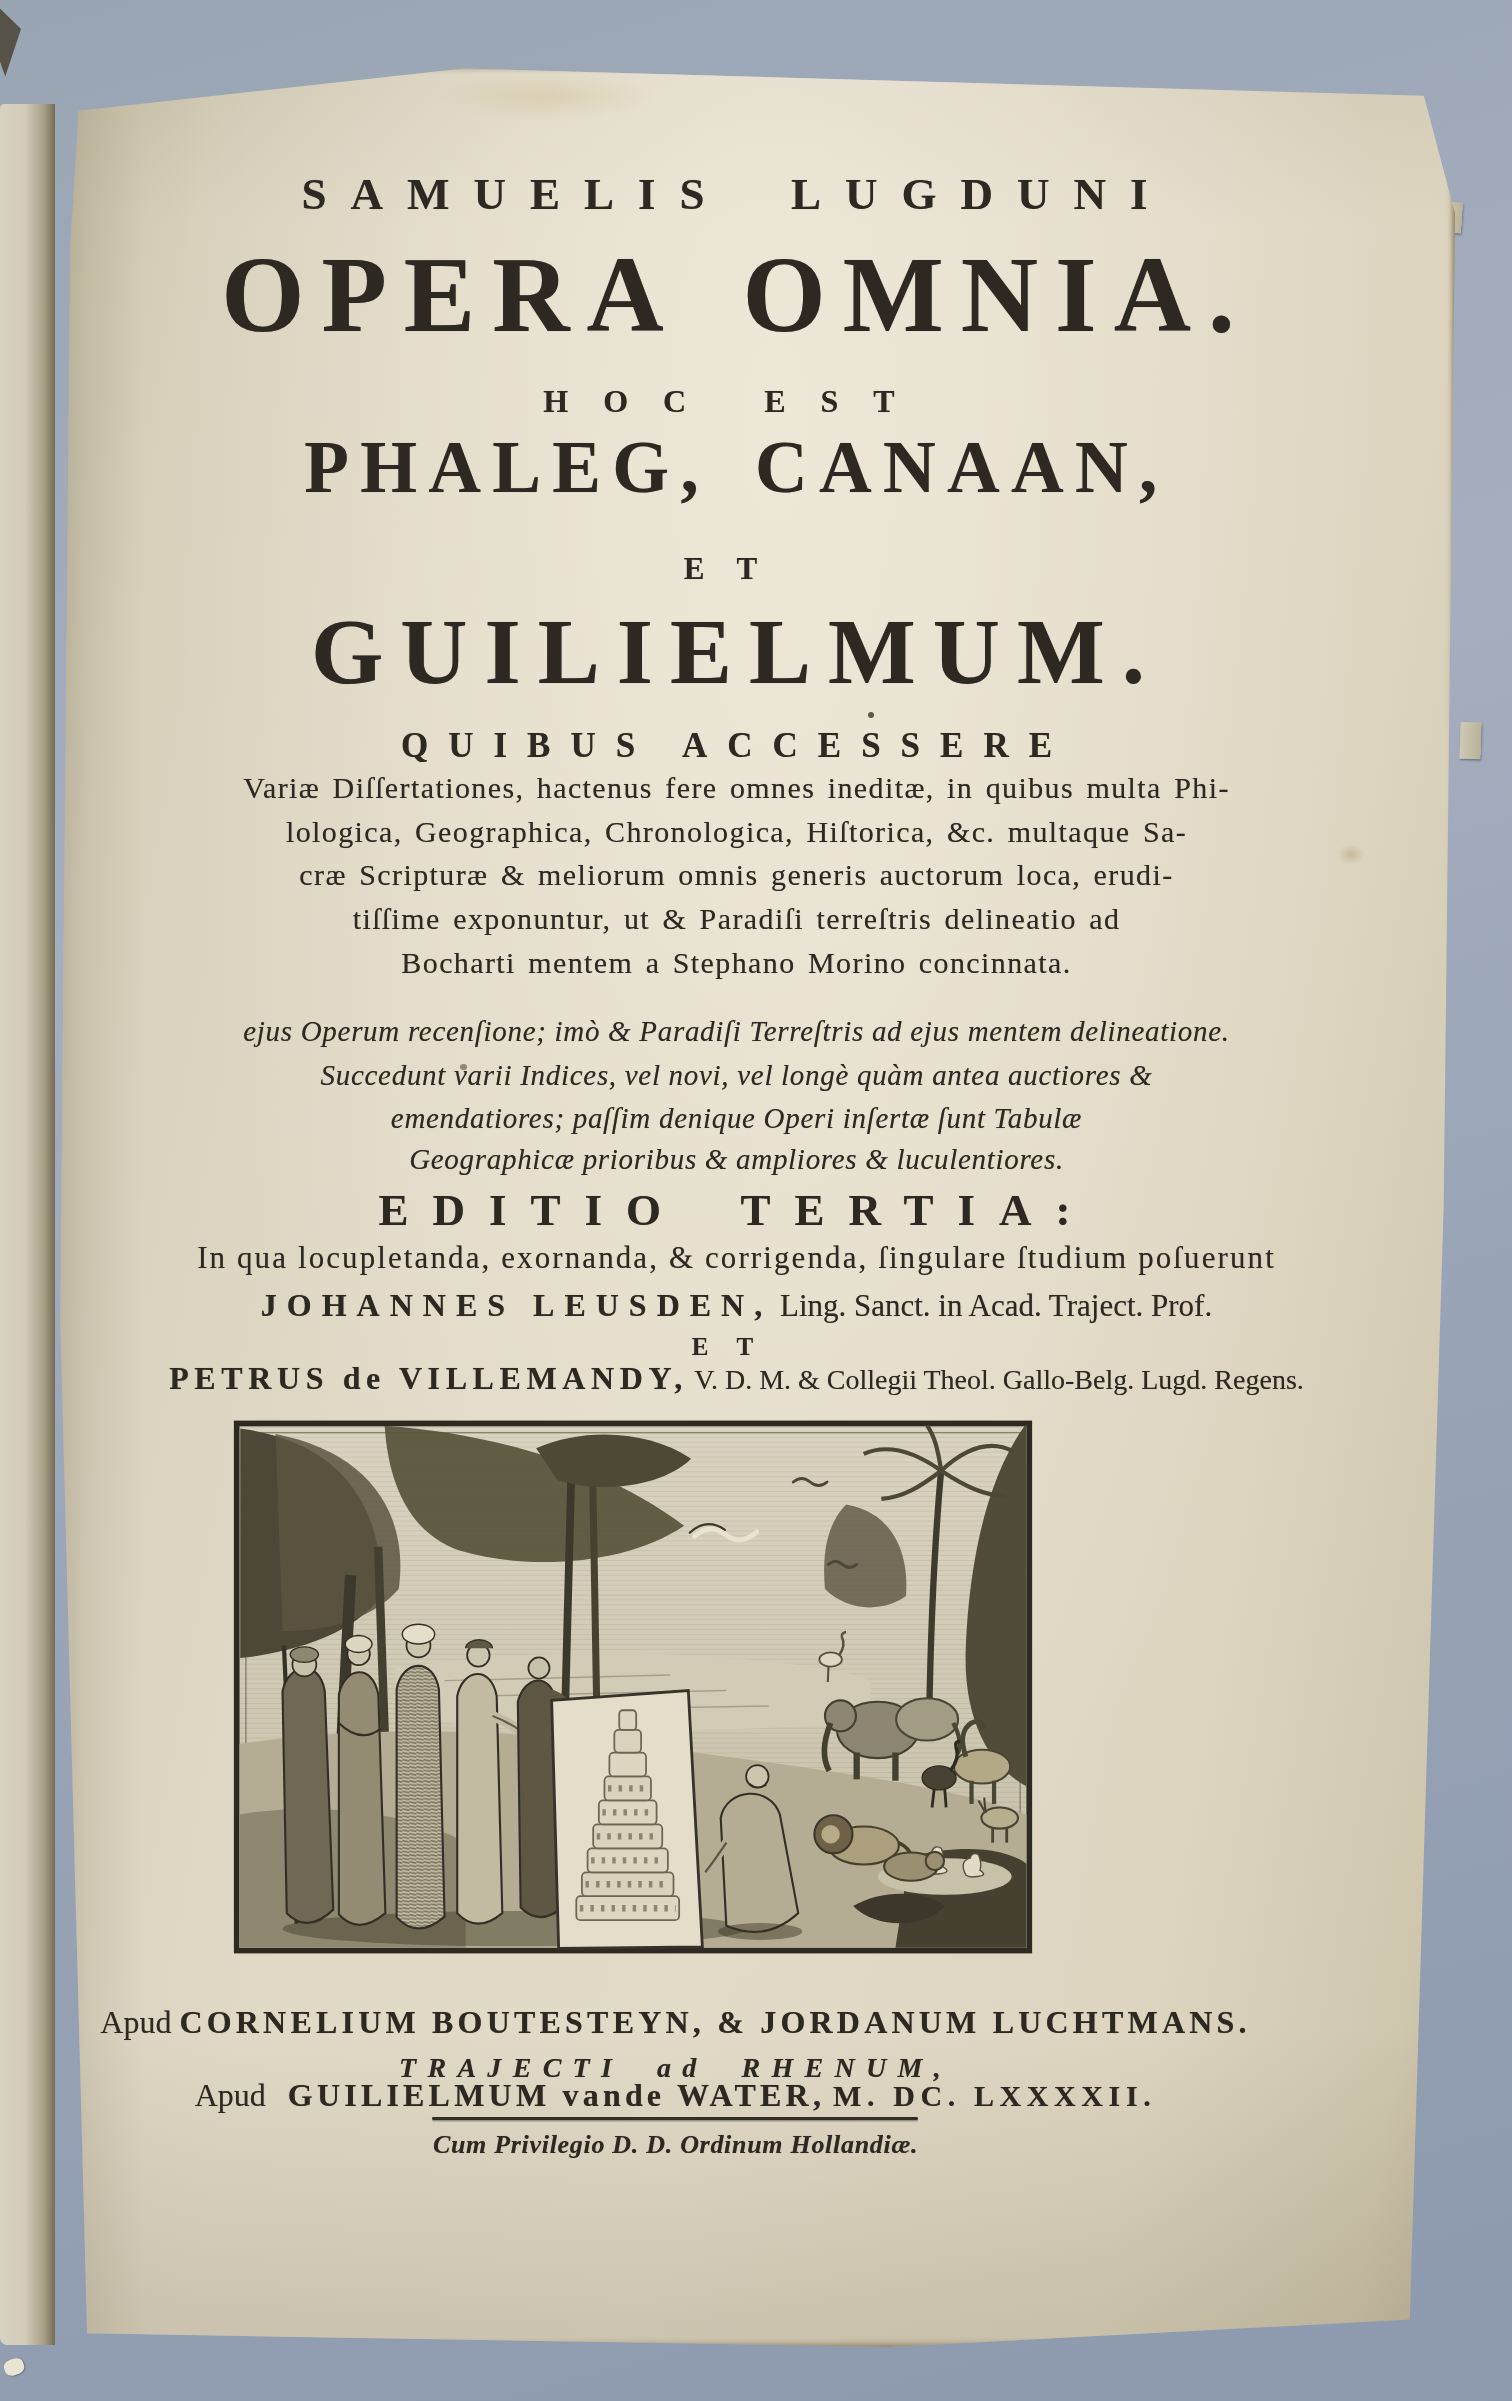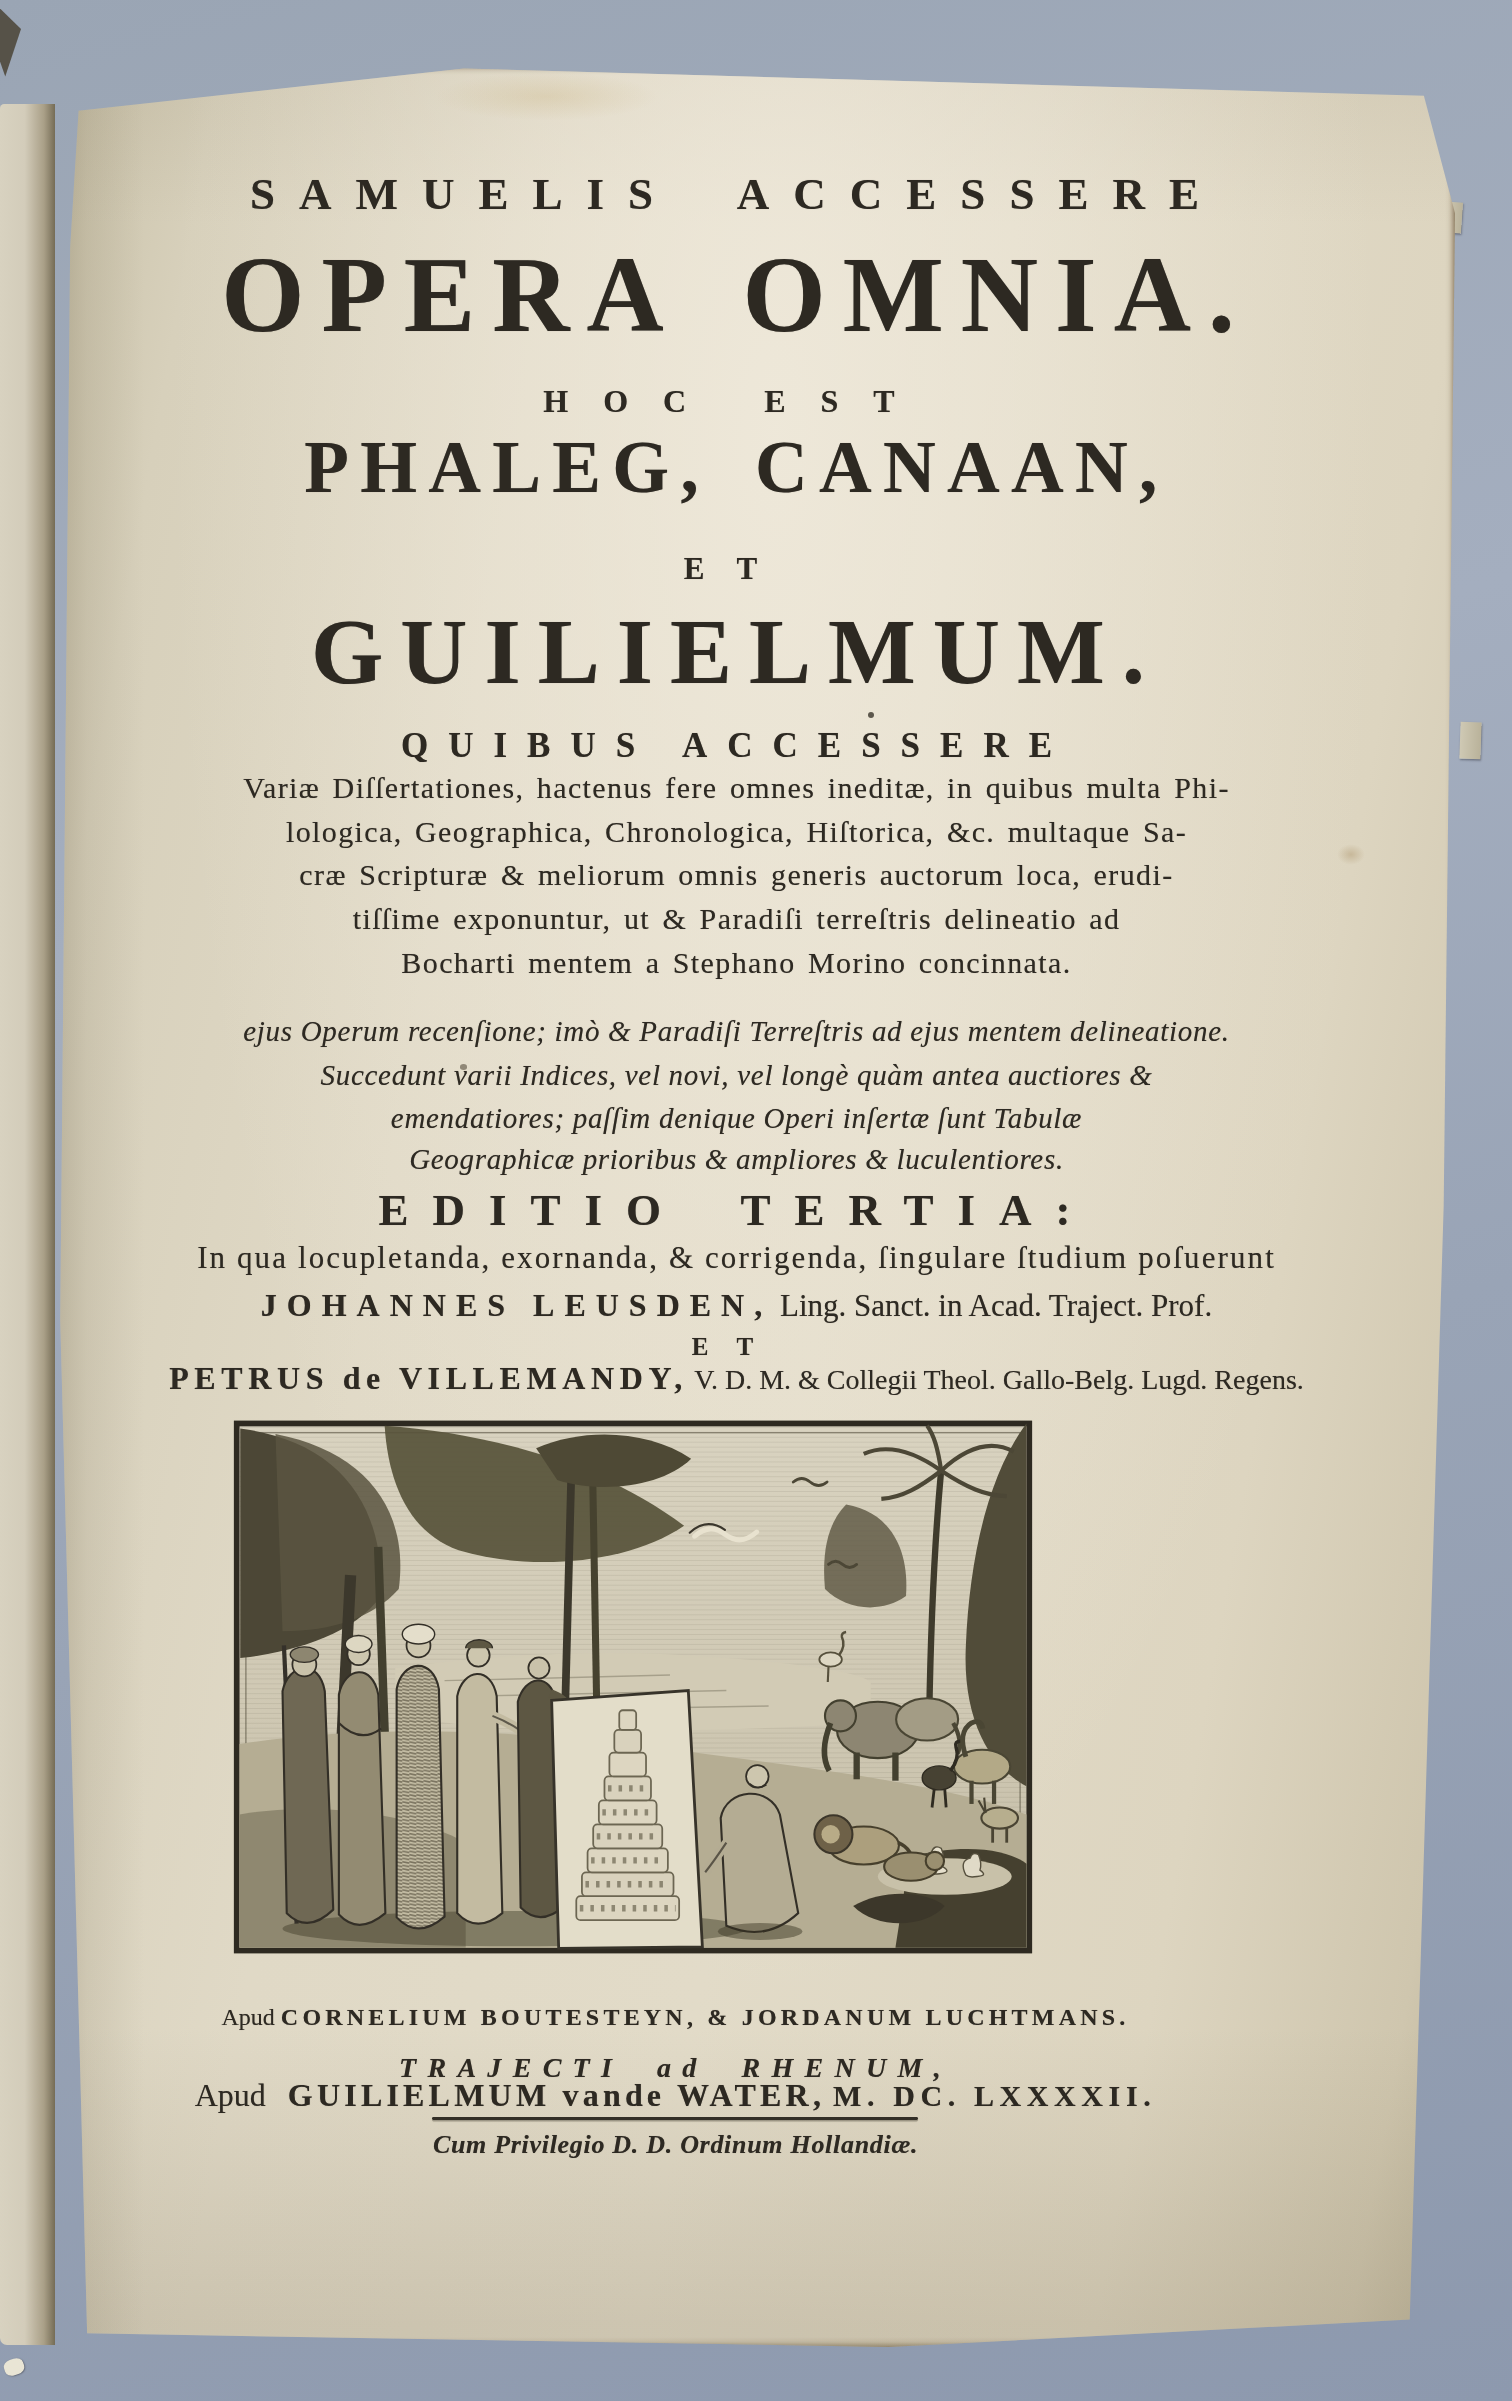--- a/index.html
+++ b/index.html
@@ -60,21 +60,21 @@
   .p0{top:906px;} .p1{top:950px;} .p2{top:994px;} .p3{top:1037px;} .p4{top:1078px;}
   .editio       {top:1119px;font-size:45px;letter-spacing:24px;word-spacing:21px;font-weight:700;}
   .editio-sub   {top:1175px;font-size:31px;letter-spacing:2.1px;}
   .editor-line1 {top:1222px;font-size:31px;}
   .editor-line1 .caps{font-size:32px;letter-spacing:10px;font-weight:600;}
   .et2          {top:1268px;font-size:25px;letter-spacing:28px;font-weight:600;}
   .editor-line2 {top:1295px;font-size:28px;}
   .editor-line2 .caps{font-size:32px;letter-spacing:5.6px;font-weight:600;}
   
   .place1 {top:1912px;font-style:italic;font-size:30px;letter-spacing:11.3px;word-spacing:18.3px;font-weight:600;}
-  .pub1   {top:1939px;font-size:24px;}
+  .pub1   {top:1939px;font-size:32px;}
   .pub1 .caps{letter-spacing:4.2px;font-weight:600;}
   .place2 {top:1987px;font-style:italic;font-size:28px;letter-spacing:11.3px;word-spacing:15.5px;font-weight:600;}
   .pub2   {top:2012px;font-size:32px;}
   .pub2 .caps{letter-spacing:4.2px;font-weight:600;margin-left:14px;}
   .pub2 .date{letter-spacing:5.6px;font-weight:600;font-size:30px;}
   .imp-rule{position:absolute;top:2052px;left:393px;width:486px;height:2.8px;background:#332f27;border-radius:1.4px;
     box-shadow:0 1.4px 0.7px rgba(60,54,42,.4);}
   .privilege{top:2065px;font-style:italic;font-size:26px;letter-spacing:0.7px;font-weight:600;}
   
   .engraving{position:absolute;left:194px;top:1355px;width:800px;height:534px;
@@ -90,21 +90,21 @@
 <div class="abs flyleaf"></div>
 
 <div class="abs sheet">
   <div class="abs gutter-shade"></div>
   <div class="abs stain stain1"></div>
   <div class="abs stain stain2"></div>
   <div class="abs stain stain3"></div>
   <div class="abs stain stain4"></div>
 
   <div class="abs text-col">
-    <div class="line author">SAMUELIS ACCESSERE</div>
+    <div class="line author">SAMUELIS LUGDUNI</div>
     <div class="line main-title">OPERA OMNIA.</div>
     <div class="line hoc-est">HOC EST</div>
     <div class="line part-title1">PHALEG, CANAAN,</div>
     <div class="line et1">ET</div>
     <div class="line part-title2">GUILIELMUM.</div>
     <div class="line quibus">QUIBUS ACCESSERE</div>
 
     <div class="line desc d0">Variæ Diſſertationes, hactenus fere omnes ineditæ, in quibus multa Phi-</div>
     <div class="line desc d1">lologica, Geographica, Chronologica, Hiſtorica, &amp;c. multaque Sa-</div>
     <div class="line desc d2">cræ Scripturæ &amp; meliorum omnis generis auctorum loca, erudi-</div>

